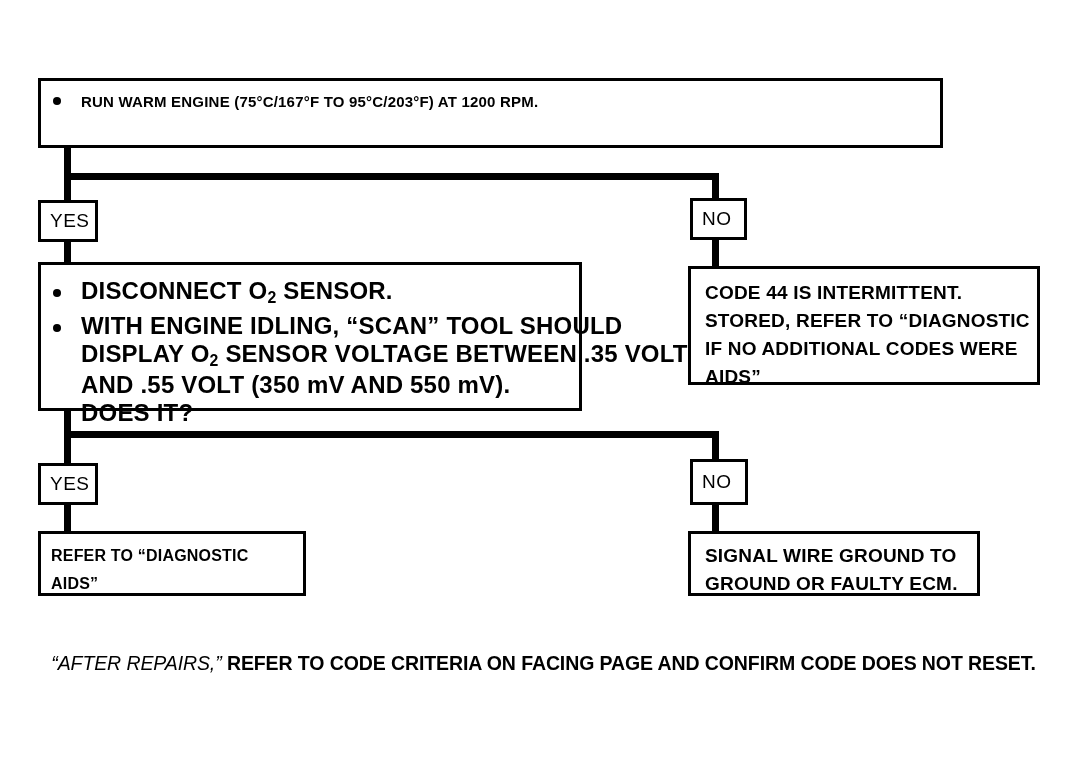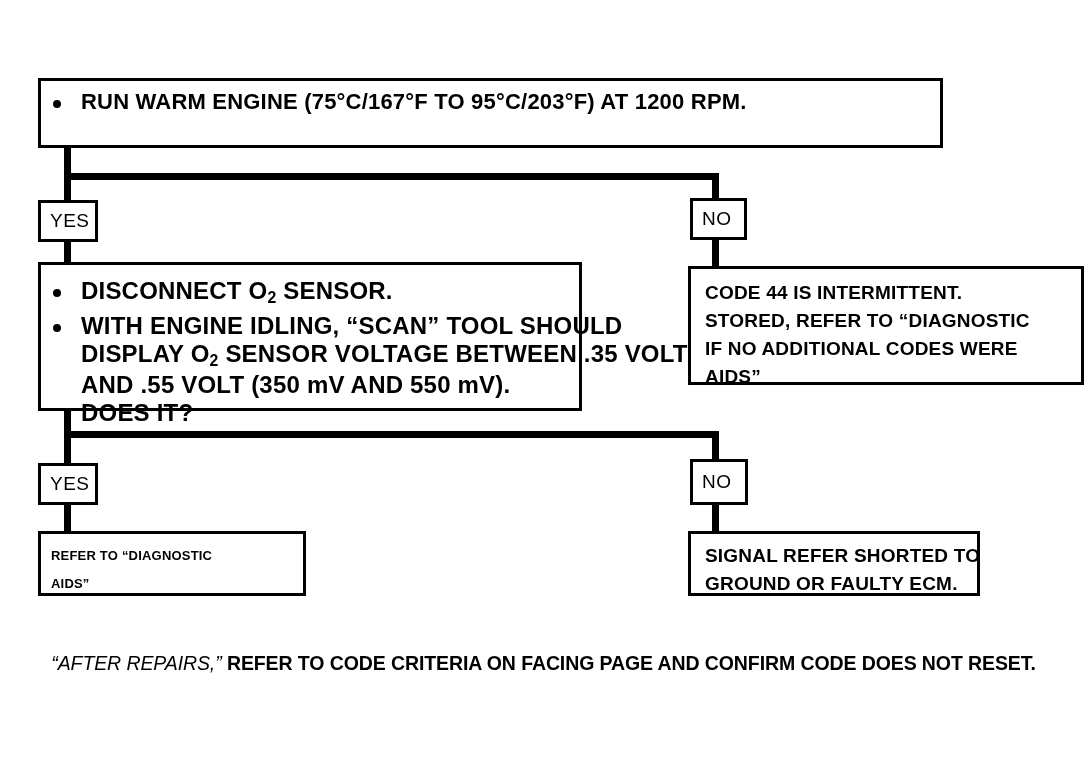--- a/index.html
+++ b/index.html
@@ -106,21 +106,21 @@
     font-style: italic;
     font-weight: normal;
     margin-top: 39px;
   }
 </style>
 </head>
 <body>
 
 <div id="page">
 
-  <div class="box" id="box-step1" style="left:38px; top:78px; width:905px; height:70px; font-size:22px; line-height:26px; padding:8px 0 0 0;">
+  <div class="box" id="box-step1" style="left:38px; top:78px; width:905px; height:70px; font-size:15px; line-height:26px; padding:8px 0 0 0;">
     <ul class="bullets">
       <li>
         <span class="dot"></span>
         <span class="line">RUN WARM ENGINE (75°C/167°F TO 95°C/203°F) AT 1200 RPM.</span>
       </li>
     </ul>
   </div>
 
   <div class="conn" style="left:64px; top:148px; width:7px; height:32px;"></div>
   <div class="conn" style="left:64px; top:173px; width:655px; height:7px;"></div>
@@ -145,47 +145,47 @@
       <li>
         <span class="dot"></span>
         <span class="line">WITH ENGINE IDLING, “SCAN” TOOL SHOULD</span>
         <span class="line">DISPLAY O<sub>2</sub> SENSOR VOLTAGE BETWEEN .35 VOLT</span>
         <span class="line">AND .55 VOLT (350 mV AND 550 mV).</span>
         <span class="line">DOES IT?</span>
       </li>
     </ul>
   </div>
 
-  <div class="box textbox" id="box-intermittent" style="left:688px; top:266px; width:396px; height:119px; font-size:19px; line-height:28px; padding:10px 0 0 14px;">
+  <div class="box textbox" id="box-intermittent" style="left:688px; top:266px; width:352px; height:119px; font-size:19px; line-height:28px; padding:10px 0 0 14px;">
     <span class="line">CODE 44 IS INTERMITTENT.</span>
     <span class="line">STORED, REFER TO “DIAGNOSTIC</span>
     <span class="line">IF NO ADDITIONAL CODES WERE</span>
     <span class="line">AIDS”</span>
   </div>
 
   <div class="conn" style="left:64px; top:411px; width:7px; height:30px;"></div>
   <div class="conn" style="left:64px; top:431px; width:655px; height:7px;"></div>
   <div class="conn" style="left:64px; top:431px; width:7px; height:105px;"></div>
   <div class="conn" style="left:712px; top:431px; width:7px; height:105px;"></div>
 
   <div class="tag" style="left:38px; top:463px; width:60px; height:42px;">
     <span>YES</span>
   </div>
 
   <div class="tag" style="left:690px; top:459px; width:58px; height:46px;">
     <span>NO</span>
   </div>
 
-  <div class="box textbox" id="box-refer-aids" style="left:38px; top:531px; width:268px; height:65px; font-size:13px; line-height:28px; padding:8px 0 0 10px;">
+  <div class="box textbox" id="box-refer-aids" style="left:38px; top:531px; width:268px; height:65px; font-size:16px; line-height:28px; padding:8px 0 0 10px;">
     <span class="line">REFER TO “DIAGNOSTIC</span>
     <span class="line">AIDS”</span>
   </div>
 
   <div class="box textbox" id="box-shorted" style="left:688px; top:531px; width:292px; height:65px; font-size:19px; line-height:28px; padding:8px 0 0 14px;">
-    <span class="line">SIGNAL REFER SHORTED TO</span>
+    <span class="line">SIGNAL WIRE GROUND TO</span>
     <span class="line">GROUND OR FAULTY ECM.</span>
   </div>
 
   <div id="caption">
     <span class="ital">“AFTER REPAIRS,”</span><span> REFER TO CODE CRITERIA ON FACING PAGE AND CONFIRM CODE DOES NOT RESET.</span>
   </div>
 
 </div>
 
 </body></html>

